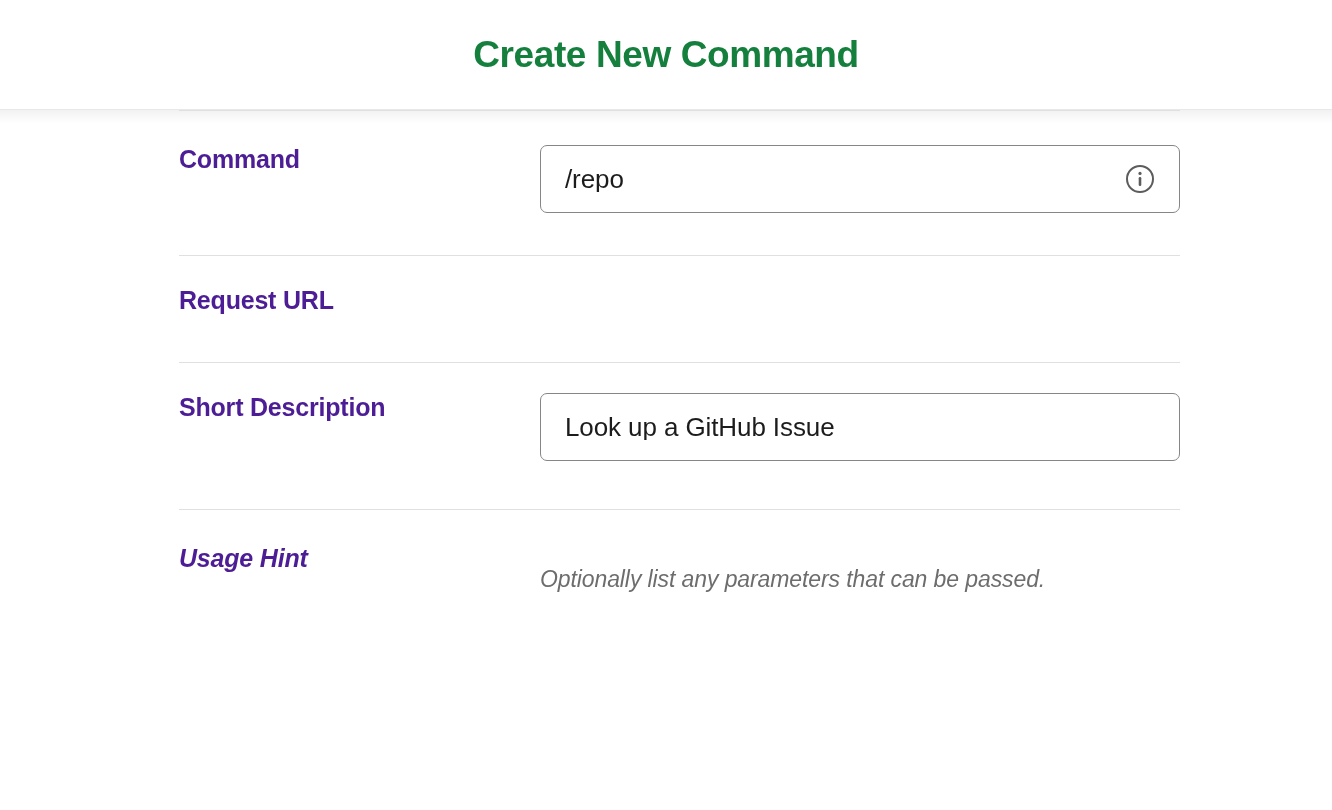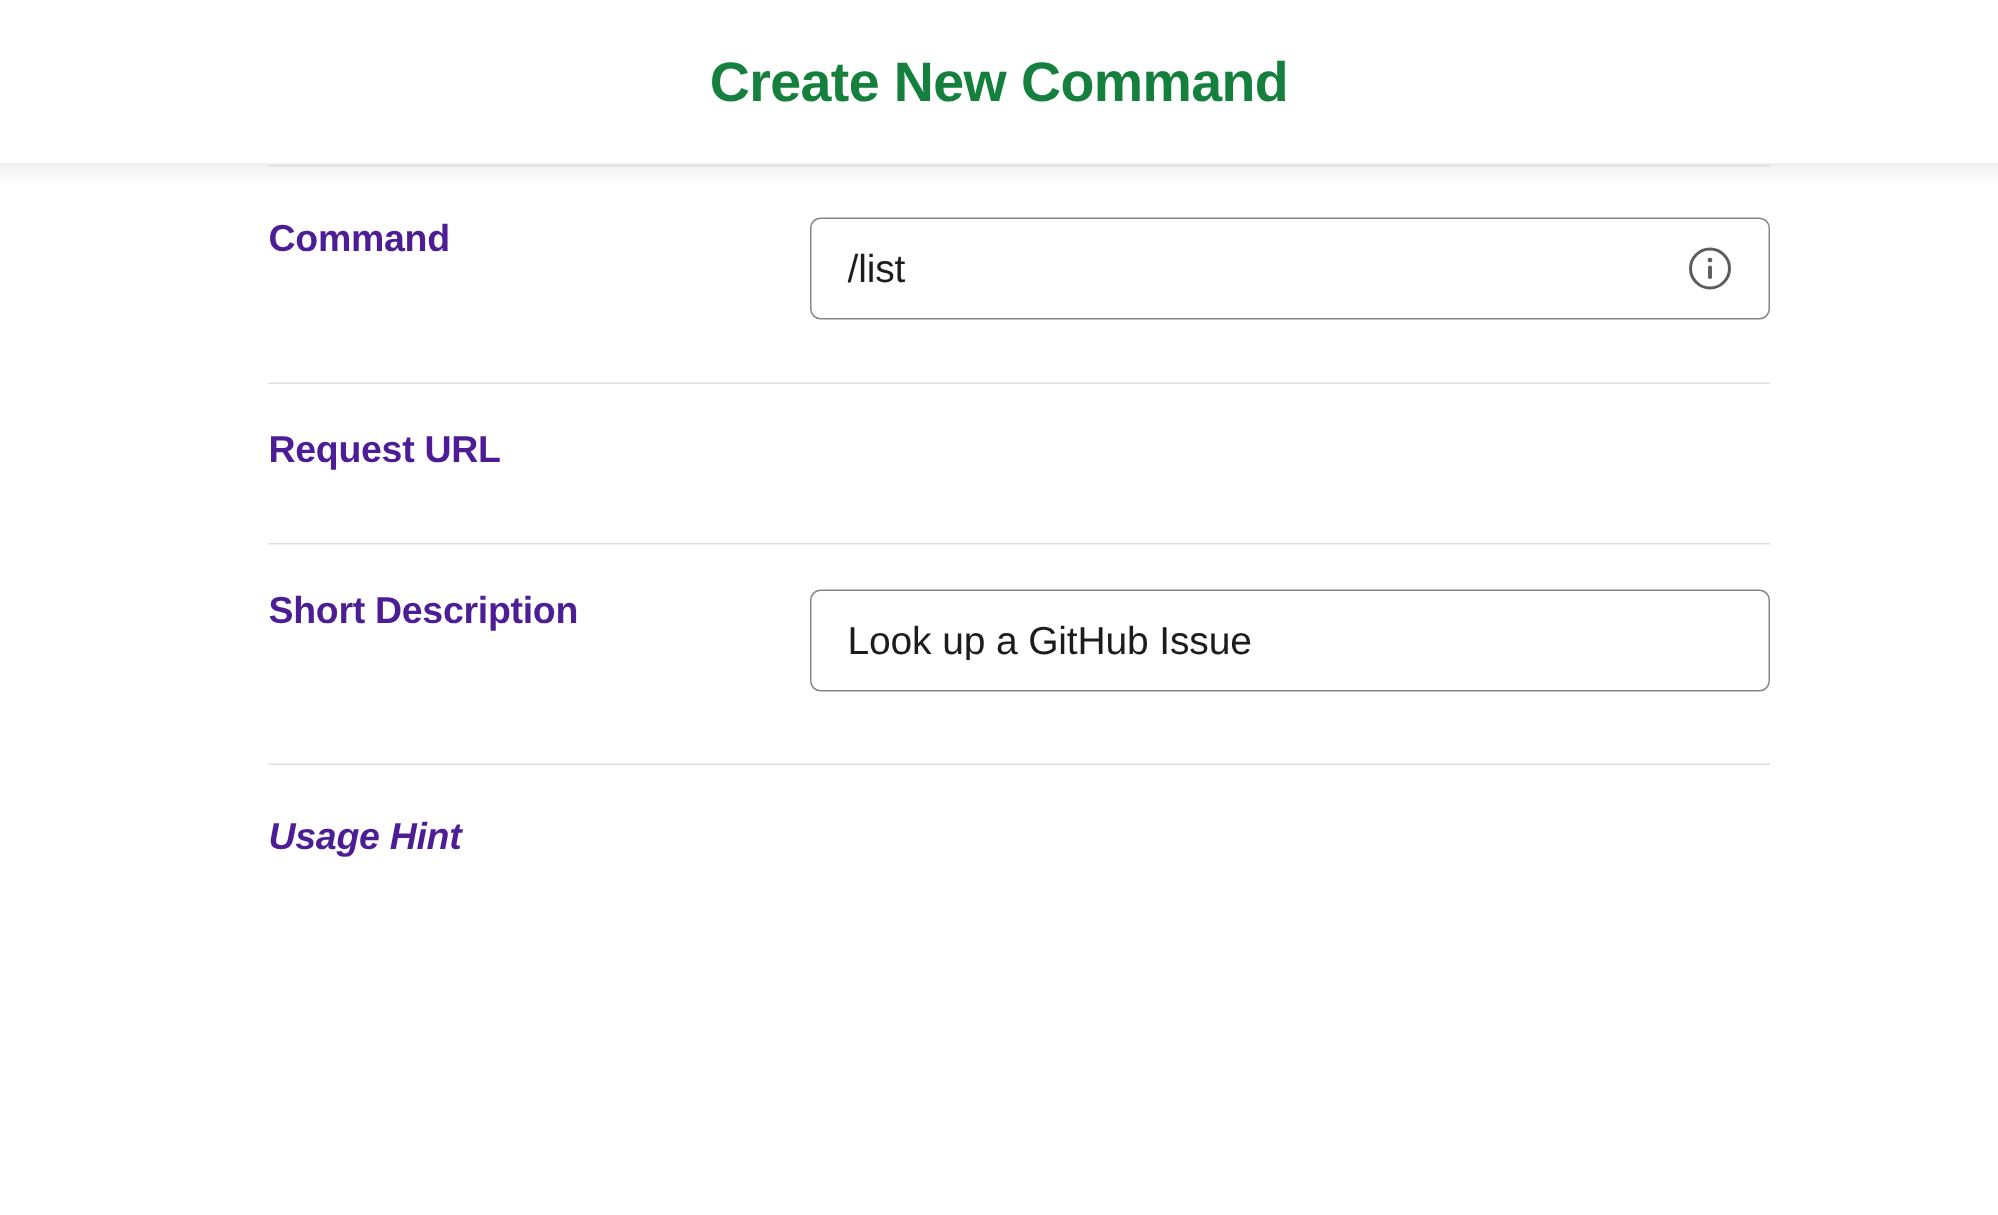--- a/index.html
+++ b/index.html
@@ -133,21 +133,21 @@
 
 <div class="form">
   <div class="form-inner">
 
     <div class="divider"></div>
 
     <div class="field-row row-command">
       <div class="field-label">Command</div>
       <div class="field-control">
         <div class="input-box">
-          <span class="input-value">/list</span>
+          <span class="input-value">/repo</span>
           <span class="info-icon">
             <svg viewBox="0 0 30 30" width="30" height="30" aria-hidden="true">
               <circle cx="15" cy="15" r="13" fill="none" stroke="#5c5c5c" stroke-width="2"></circle>
               <circle cx="15" cy="9.4" r="1.6" fill="#5c5c5c"></circle>
               <rect x="13.7" y="13" width="2.6" height="9" rx="1.2" fill="#5c5c5c"></rect>
             </svg>
           </span>
         </div>
       </div>
     </div>
@@ -167,17 +167,18 @@
           <span class="input-value">Look up a GitHub Issue</span>
         </div>
       </div>
     </div>
 
     <div class="divider"></div>
 
     <div class="field-row row-hint">
       <div class="field-label">Usage Hint</div>
       <div class="field-control">
+        <div class="helper-text">Optionally list any parameters that can be passed.</div>
       </div>
     </div>
 
   </div>
 </div>
 
 </body></html>

